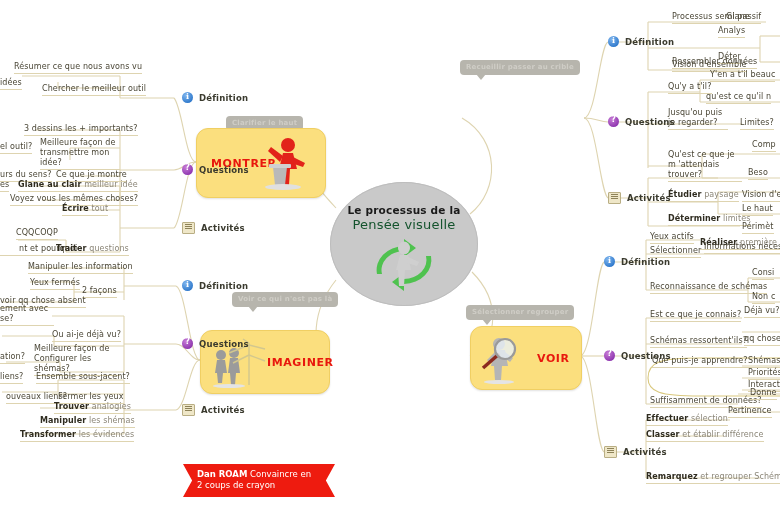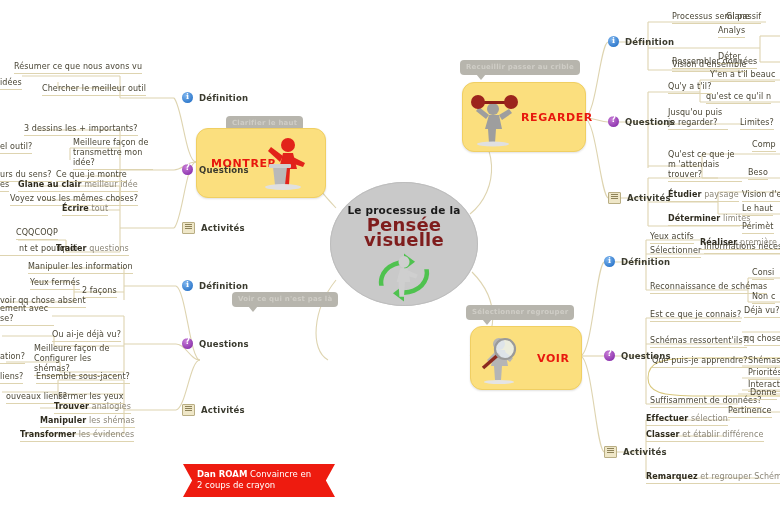--- a/index.html
+++ b/index.html
@@ -16,21 +16,21 @@
     position:absolute;left:330px;top:182px;width:148px;height:124px;
     background:#c9c9c9;border-radius:50%/50%;
     display:flex;flex-direction:column;align-items:center;
     box-shadow:inset 0 0 0 1px #bdbdbd;
   }
   .center-title{
     margin-top:22px;font-size:10.5px;font-weight:bold;color:#1a1a1a;
     letter-spacing:.2px;line-height:13px;text-align:center;
   }
   .center-sub{
-    font-size:18px;font-weight:bold;color:#7f1d1d;letter-spacing:.2px;
+    font-size:13px;font-weight:normal;color:#14532d;letter-spacing:.2px;
     line-height:15px;text-align:center;
   }
   .center-art{margin-top:2px;}
 
   
   .mainbox{
     position:absolute;background:#fbdf7e;border:1px solid #f0cf63;
     border-radius:12px;box-shadow:0 1px 2px rgba(0,0,0,.12);
     display:flex;align-items:center;
   }
@@ -278,46 +278,33 @@
     <span class="ico ico-act"></span>
     <span class="cat-label">Activités</span>
   </div>
 
   <div class="leaf ul" style="left:14px;top:62px;">Résumer ce que nous avons vu</div>
   <div class="leaf ul" style="left:0px;top:78px;">idées</div>
   <div class="leaf ul" style="left:42px;top:84px;">Chercher le meilleur outil</div>
 
   <div class="leaf ul" style="left:24px;top:124px;">3 dessins les + importants?</div>
   <div class="leaf ul" style="left:0px;top:142px;">el outil?</div>
-  <div class="leaf two ul" style="left:40px;top:138px;width:80px;margin-left:33px;">Meilleure façon de transmettre mon idée?</div>
+  <div class="leaf two ul" style="left:40px;top:138px;width:80px;">Meilleure façon de transmettre mon idée?</div>
   <div class="leaf ul" style="left:0px;top:170px;">urs du sens?</div>
   <div class="leaf ul" style="left:56px;top:170px;">Ce que je montre</div>
   <div class="leaf ul" style="left:10px;top:194px;">Voyez vous les mêmes choses?</div>
 
   <div class="leaf ul" style="left:0px;top:180px;">es</div>
   <div class="leaf ul" style="left:18px;top:180px;"><b>Glane au clair</b> <span class="dim">meilleur idée</span></div>
   <div class="leaf ul" style="left:62px;top:204px;"><b>Écrire</b> <span class="dim">tout</span></div>
   <div class="leaf ul" style="left:16px;top:228px;">CQQCOQP</div>
   <div class="leaf ul" style="left:0px;top:244px;padding-left:19px;">nt et pourquoi</div>
   <div class="leaf ul" style="left:56px;top:244px;"><b>Traiter</b> <span class="dim">questions</span></div>
 
   <div class="callout" id="callout-regarder">Recueillir passer au crible</div>
-  <div class="mainbox" id="box-regarder">
-    <svg width="56" height="60" viewBox="0 0 56 60" style="position:absolute;left:4px;top:4px;">
-      <circle cx="26" cy="22" r="6" fill="#9e9e9e"></circle>
-      <path d="M22,28 L32,28 L35,42 L29,42 L28,56 L22,56 L21,42 L18,42 Z" fill="#9e9e9e"></path>
-      <path d="M22,28 L12,20 L9,24 L19,32 Z" fill="#9e9e9e"></path>
-      <path d="M32,28 L42,22 L45,26 L35,33 Z" fill="#9e9e9e"></path>
-      <rect x="9" y="14" width="36" height="3" rx="1.5" fill="#8d1d16"></rect>
-      <circle cx="11" cy="15" r="7" fill="#9c241c"></circle>
-      <circle cx="44" cy="15" r="7" fill="#9c241c"></circle>
-      <ellipse cx="26" cy="57" rx="16" ry="2.5" fill="#e0e0e0"></ellipse>
-    </svg>
-    <span class="label">REGARDER</span>
-  </div>
 
   <div class="cat" style="left:608px;top:36px;">
     <span class="ico ico-def"></span>
     <span class="cat-label">Définition</span>
   </div>
   <div class="cat" style="left:608px;top:116px;">
     <span class="ico ico-q"></span>
     <span class="cat-label">Questions</span>
   </div>
   <div class="cat" style="left:608px;top:192px;">
@@ -342,20 +329,40 @@
   <div class="leaf ul" style="left:748px;top:168px;">Beso</div>
 
   <div class="leaf ul" style="left:668px;top:190px;"><b>Étudier</b> <span class="dim">paysage</span></div>
   <div class="leaf ul" style="left:742px;top:190px;">Vision d'en</div>
   <div class="leaf ul" style="left:668px;top:214px;"><b>Déterminer</b> <span class="dim">limites</span></div>
   <div class="leaf ul" style="left:742px;top:204px;">Le haut</div>
   <div class="leaf ul" style="left:742px;top:222px;">Périmèt</div>
   <div class="leaf ul" style="left:700px;top:238px;"><b>Réaliser</b> <span class="dim">première analyse</span></div>
 
   <div class="callout" id="callout-imaginer">Voir ce qui n'est pas là</div>
+  <div class="mainbox" id="box-imaginer">
+    <svg width="62" height="56" viewBox="0 0 62 56" style="position:absolute;left:6px;top:4px;">
+      <g fill="#9b9b9b">
+        <circle cx="14" cy="20" r="5"></circle>
+        <path d="M10,25 L18,25 L20,38 L16,38 L15,48 L11,48 L10,38 L8,38 Z"></path>
+        <circle cx="27" cy="18" r="5"></circle>
+        <path d="M23,23 L31,23 L33,38 L29,38 L28,50 L24,50 L23,38 L21,38 Z"></path>
+      </g>
+      <g stroke="#d2c78f" stroke-width="1.4" fill="none">
+        <path d="M42,8 L42,50"></path>
+        <path d="M42,10 L22,18"></path>
+        <path d="M42,10 L58,14"></path>
+        <path d="M42,20 L26,28"></path>
+        <path d="M42,20 L58,26"></path>
+        <path d="M42,8 L36,4"></path>
+      </g>
+      <ellipse cx="22" cy="51" rx="16" ry="2" fill="#e4e4e4"></ellipse>
+    </svg>
+    <span class="label">IMAGINER</span>
+  </div>
 
   <div class="cat" style="left:182px;top:280px;">
     <span class="ico ico-def"></span>
     <span class="cat-label">Définition</span>
   </div>
   <div class="cat" style="left:182px;top:338px;">
     <span class="ico ico-q"></span>
     <span class="cat-label">Questions</span>
   </div>
   <div class="cat" style="left:182px;top:404px;">

